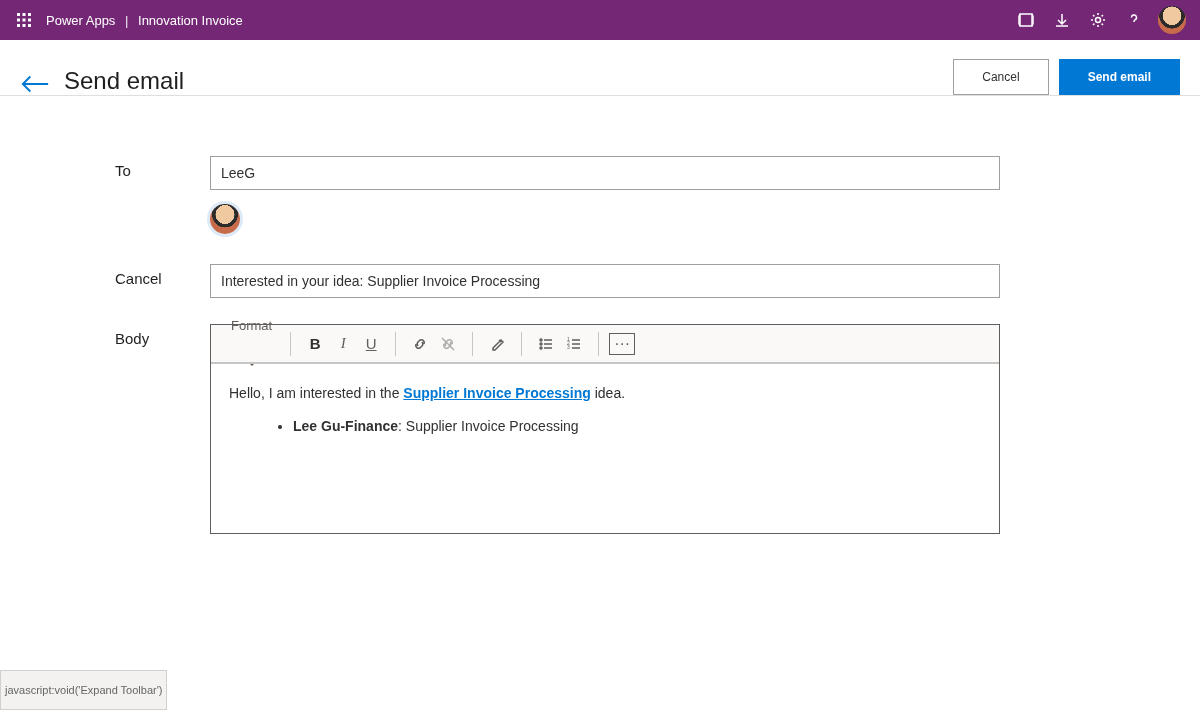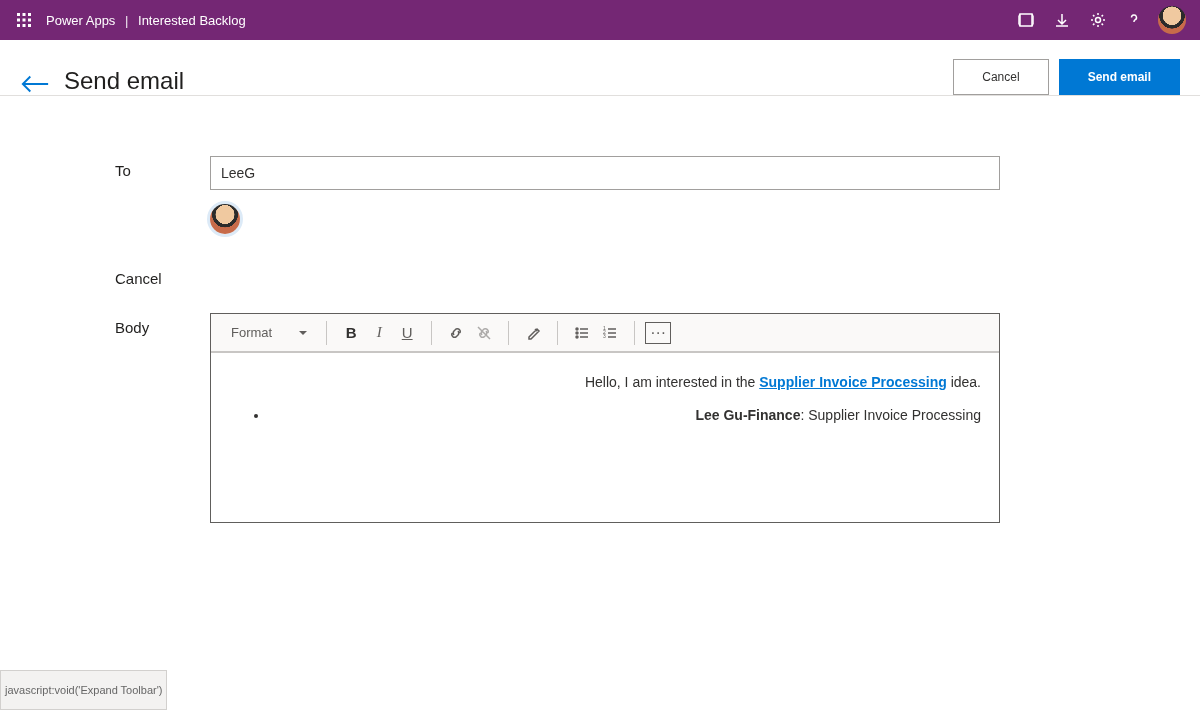--- a/index.html
+++ b/index.html
@@ -40,27 +40,27 @@
   .editor-wrap { border: 1px solid #605e5c; }
   .editor-toolbar { height: 38px; border-bottom: 1px solid #c8c6c4; background: #faf9f8; display: flex; align-items: center; padding: 0 6px; position: relative; }
   .editor-toolbar::after { content:""; position:absolute; left:0; right:0; bottom:-2px; height:2px; background:#c8c6c4; }
   .tb-group { display: flex; align-items: center; height: 100%; padding: 0 6px; }
   .tb-sep { width: 1px; height: 24px; background: #c8c6c4; margin: 0 4px; }
   .tb-btn { width: 28px; height: 28px; display: flex; align-items: center; justify-content: center; cursor: pointer; color: #605e5c; }
   .tb-btn svg { width: 16px; height: 16px; stroke: #605e5c; fill: none; stroke-width: 1.5; }
   .tb-btn.bold { font-weight: 700; font-size: 15px; color: #323130; }
   .tb-btn.ital { font-style: italic; font-size: 15px; font-family: Georgia, serif; }
   .tb-btn.under { text-decoration: underline; font-size: 15px; }
-  .format-dd { display: flex; align-items: center; gap: 26px; cursor: pointer; color: #605e5c; font-size: 13px; padding: 0 8px; }
+  .format-dd { display: flex; align-items: center; gap: 26px; cursor: pointer; color: #605e5c; font-size: 13px; padding: 0 8px; flex-direction: column; }
   .format-dd svg { width: 10px; height: 10px; fill: #605e5c; }
   .tb-more { border: 1px solid #605e5c; width: 26px; height: 22px; }
-  .editor-body { padding: 20px 18px; min-height: 170px; font-size: 14px; line-height: 1.5; text-align: right; }
+  .editor-body { padding: 20px 18px; min-height: 170px; font-size: 14px; line-height: 1.5; }
   .editor-body a { color: #0078d4; font-weight: 700; text-decoration: underline; }
   .editor-body ul { margin: 12px 0 0 40px; }
-  .editor-body li { margin-bottom: 4px; }
+  .editor-body li { margin-bottom: 4px; margin-left: 24px; }
 
   
   .status-bar { position: absolute; left: 0; bottom: 0; font-size: 11px; color: #666; background: #f3f2f1; border: 1px solid #d2d0ce; padding: 13px 4px; }
 </style>
 </head>
 <body>
 
 <div class="topbar">
   <div class="waffle">
     <svg viewBox="0 0 16 16">
@@ -73,21 +73,21 @@
           <rect x="12" y="6.5" width="3" height="3"></rect>
           <rect x="1" y="12" width="3" height="3"></rect>
           <rect x="6.5" y="12" width="3" height="3"></rect>
           <rect x="12" y="12" width="3" height="3"></rect>
         </g>
       </svg>
   </div>
   <div class="brand">
     <span>Power Apps</span>
     <span class="pipe">|</span>
-    <span>Interested Backlog</span>
+    <span>Innovation Invoice</span>
   </div>
   <div class="topbar-spacer"></div>
   <div class="topbar-icon">
     <svg viewBox="0 0 16 16">
         <path d="M2 2h12v12H2z M2 2l-1 2 M14 2l1 2 M2 14l-1 -2 M14 14l1 -2" stroke="#fff" fill="none"></path>
         <path d="M1 4v8 M15 4v8" stroke="#fff"></path>
       </svg>
   </div>
   <div class="topbar-icon">
     <svg viewBox="0 0 16 16">
@@ -129,20 +129,23 @@
     <div class="input-col">
       <input class="txt-input" value="LeeG" style="">
       <div class="chip-row">
         <div class="chip-avatar"><div class="chip-avatar-img"></div></div>
       </div>
     </div>
   </div>
 
   <div class="form-row">
     <div class="label-col">Cancel</div>
+    <div class="input-col">
+      <input class="txt-input" value="Interested in your idea: Supplier Invoice Processing" style="">
+    </div>
   </div>
 
   <div class="form-row">
     <div class="label-col">Body</div>
     <div class="input-col">
       <div class="editor-wrap">
         <div class="editor-toolbar">
           <div class="tb-group">
             <div class="format-dd">
               <span>Format</span>

